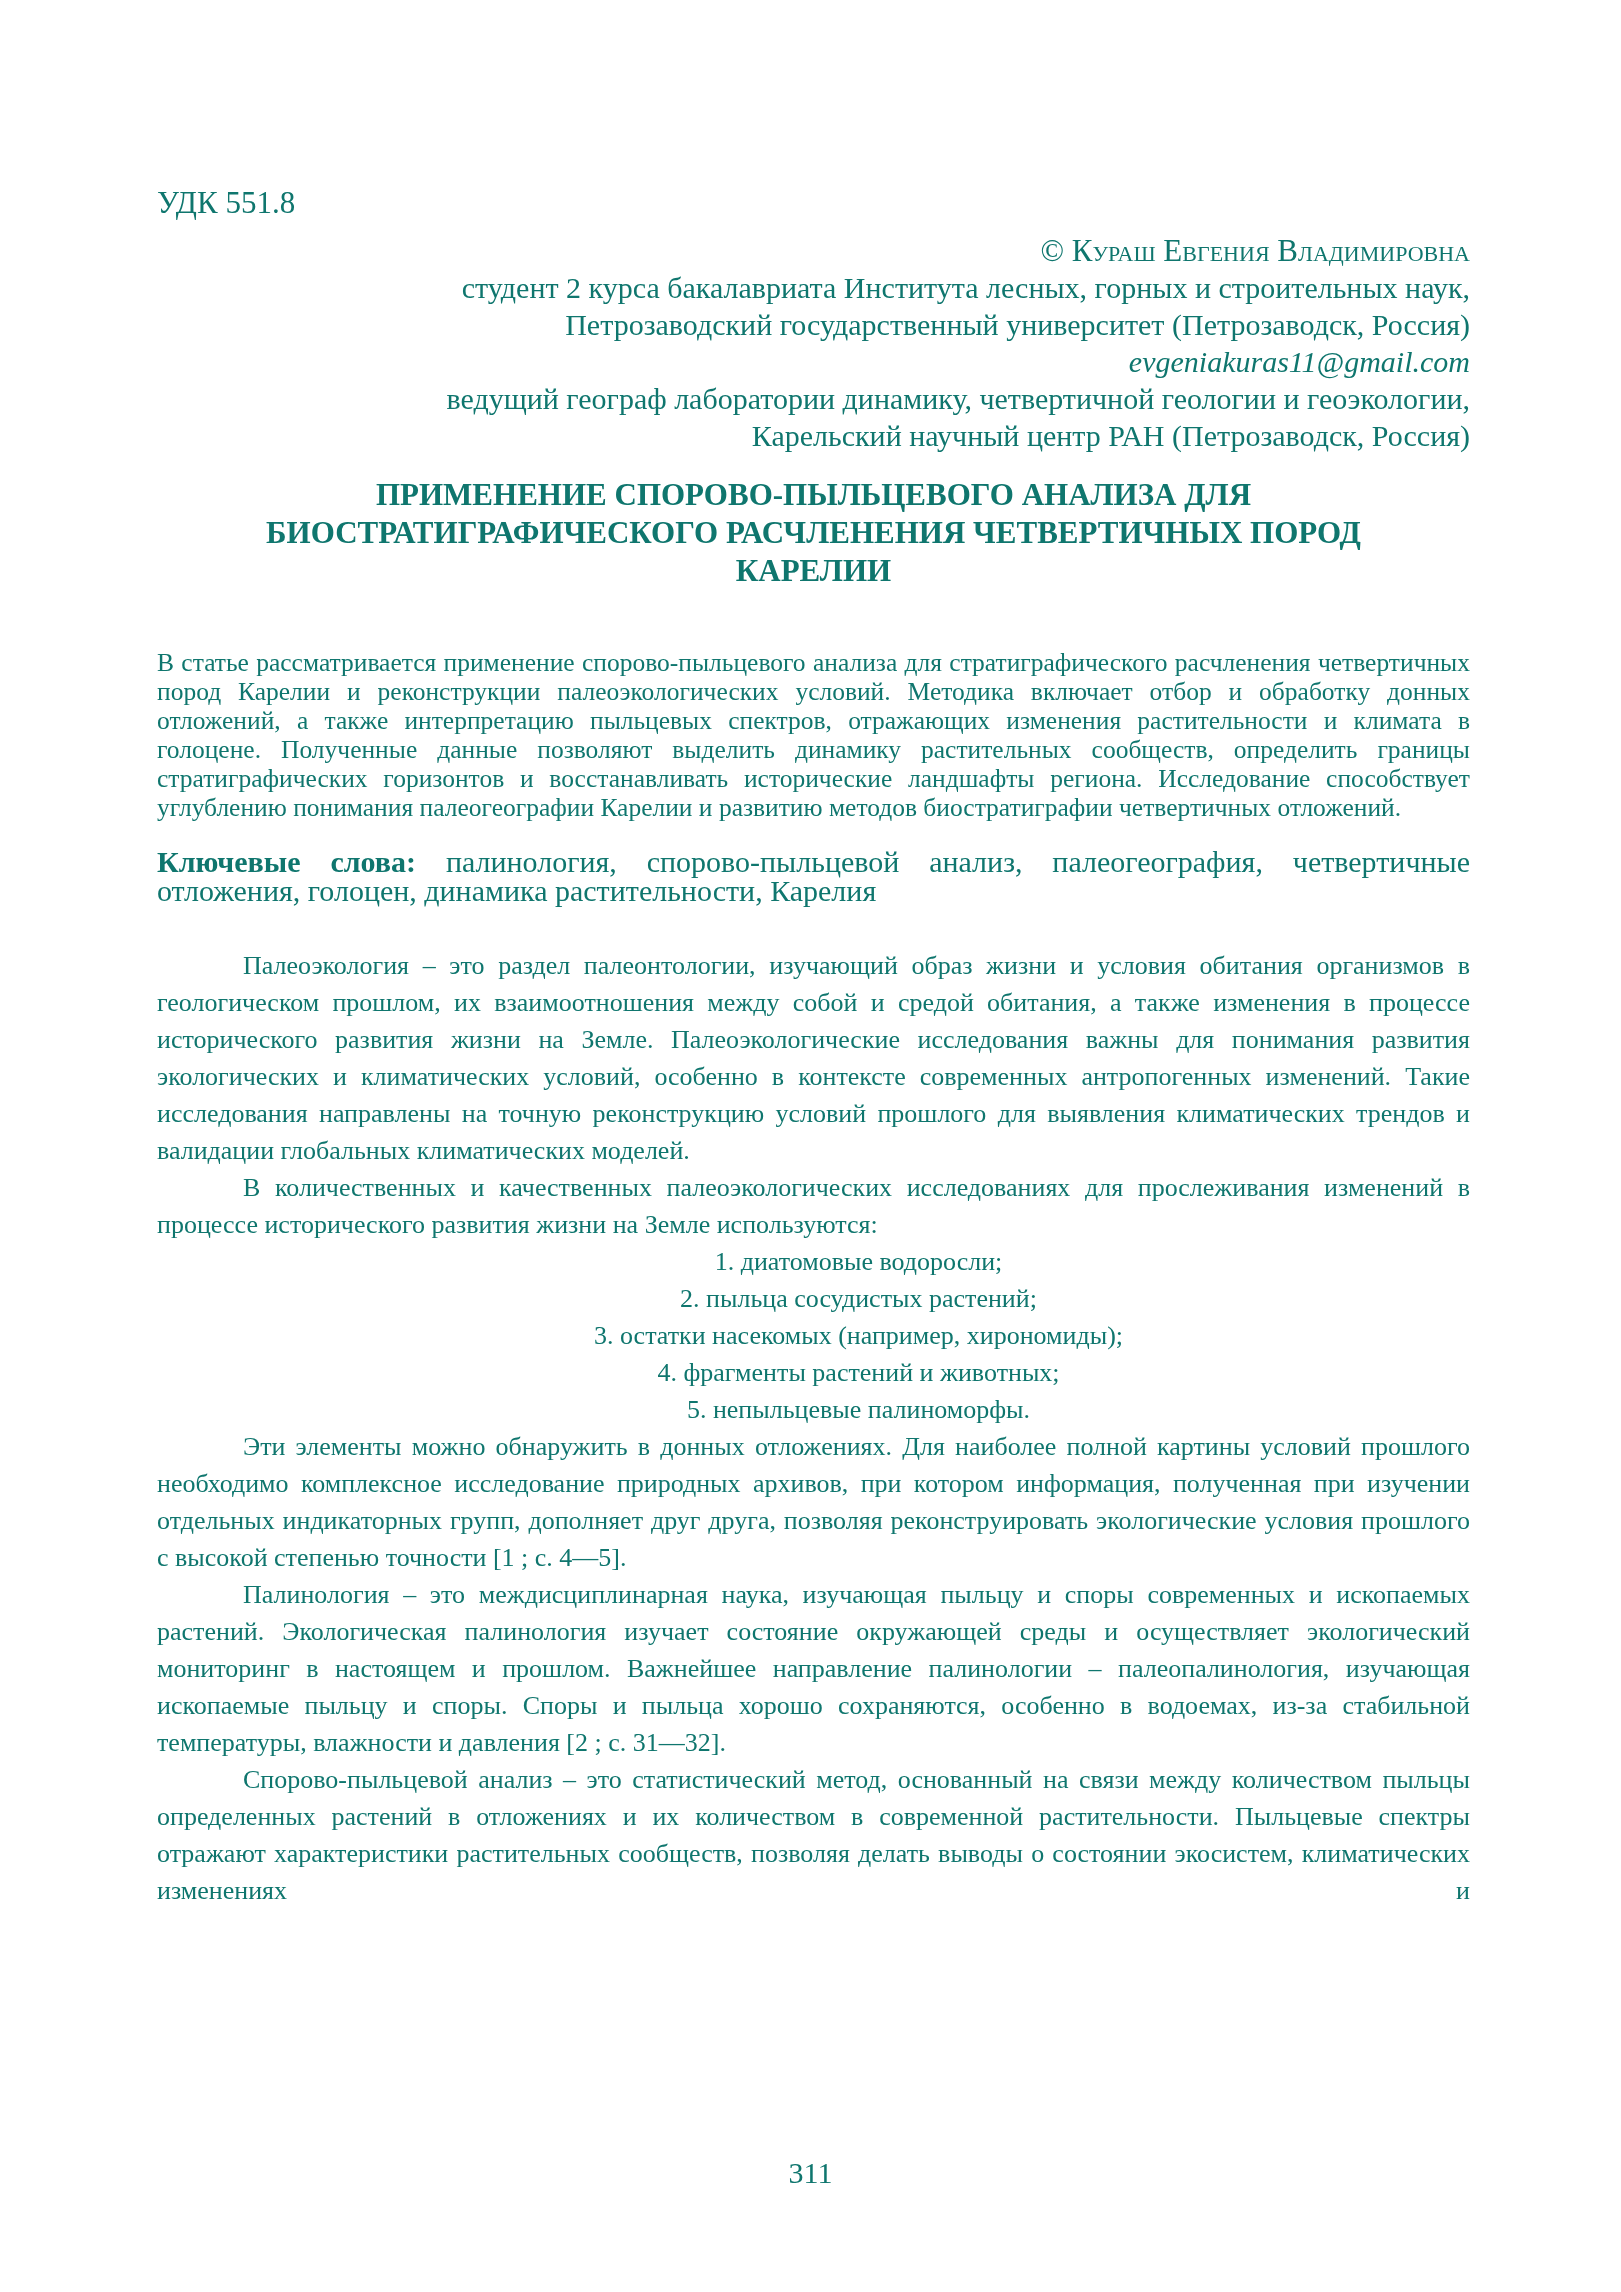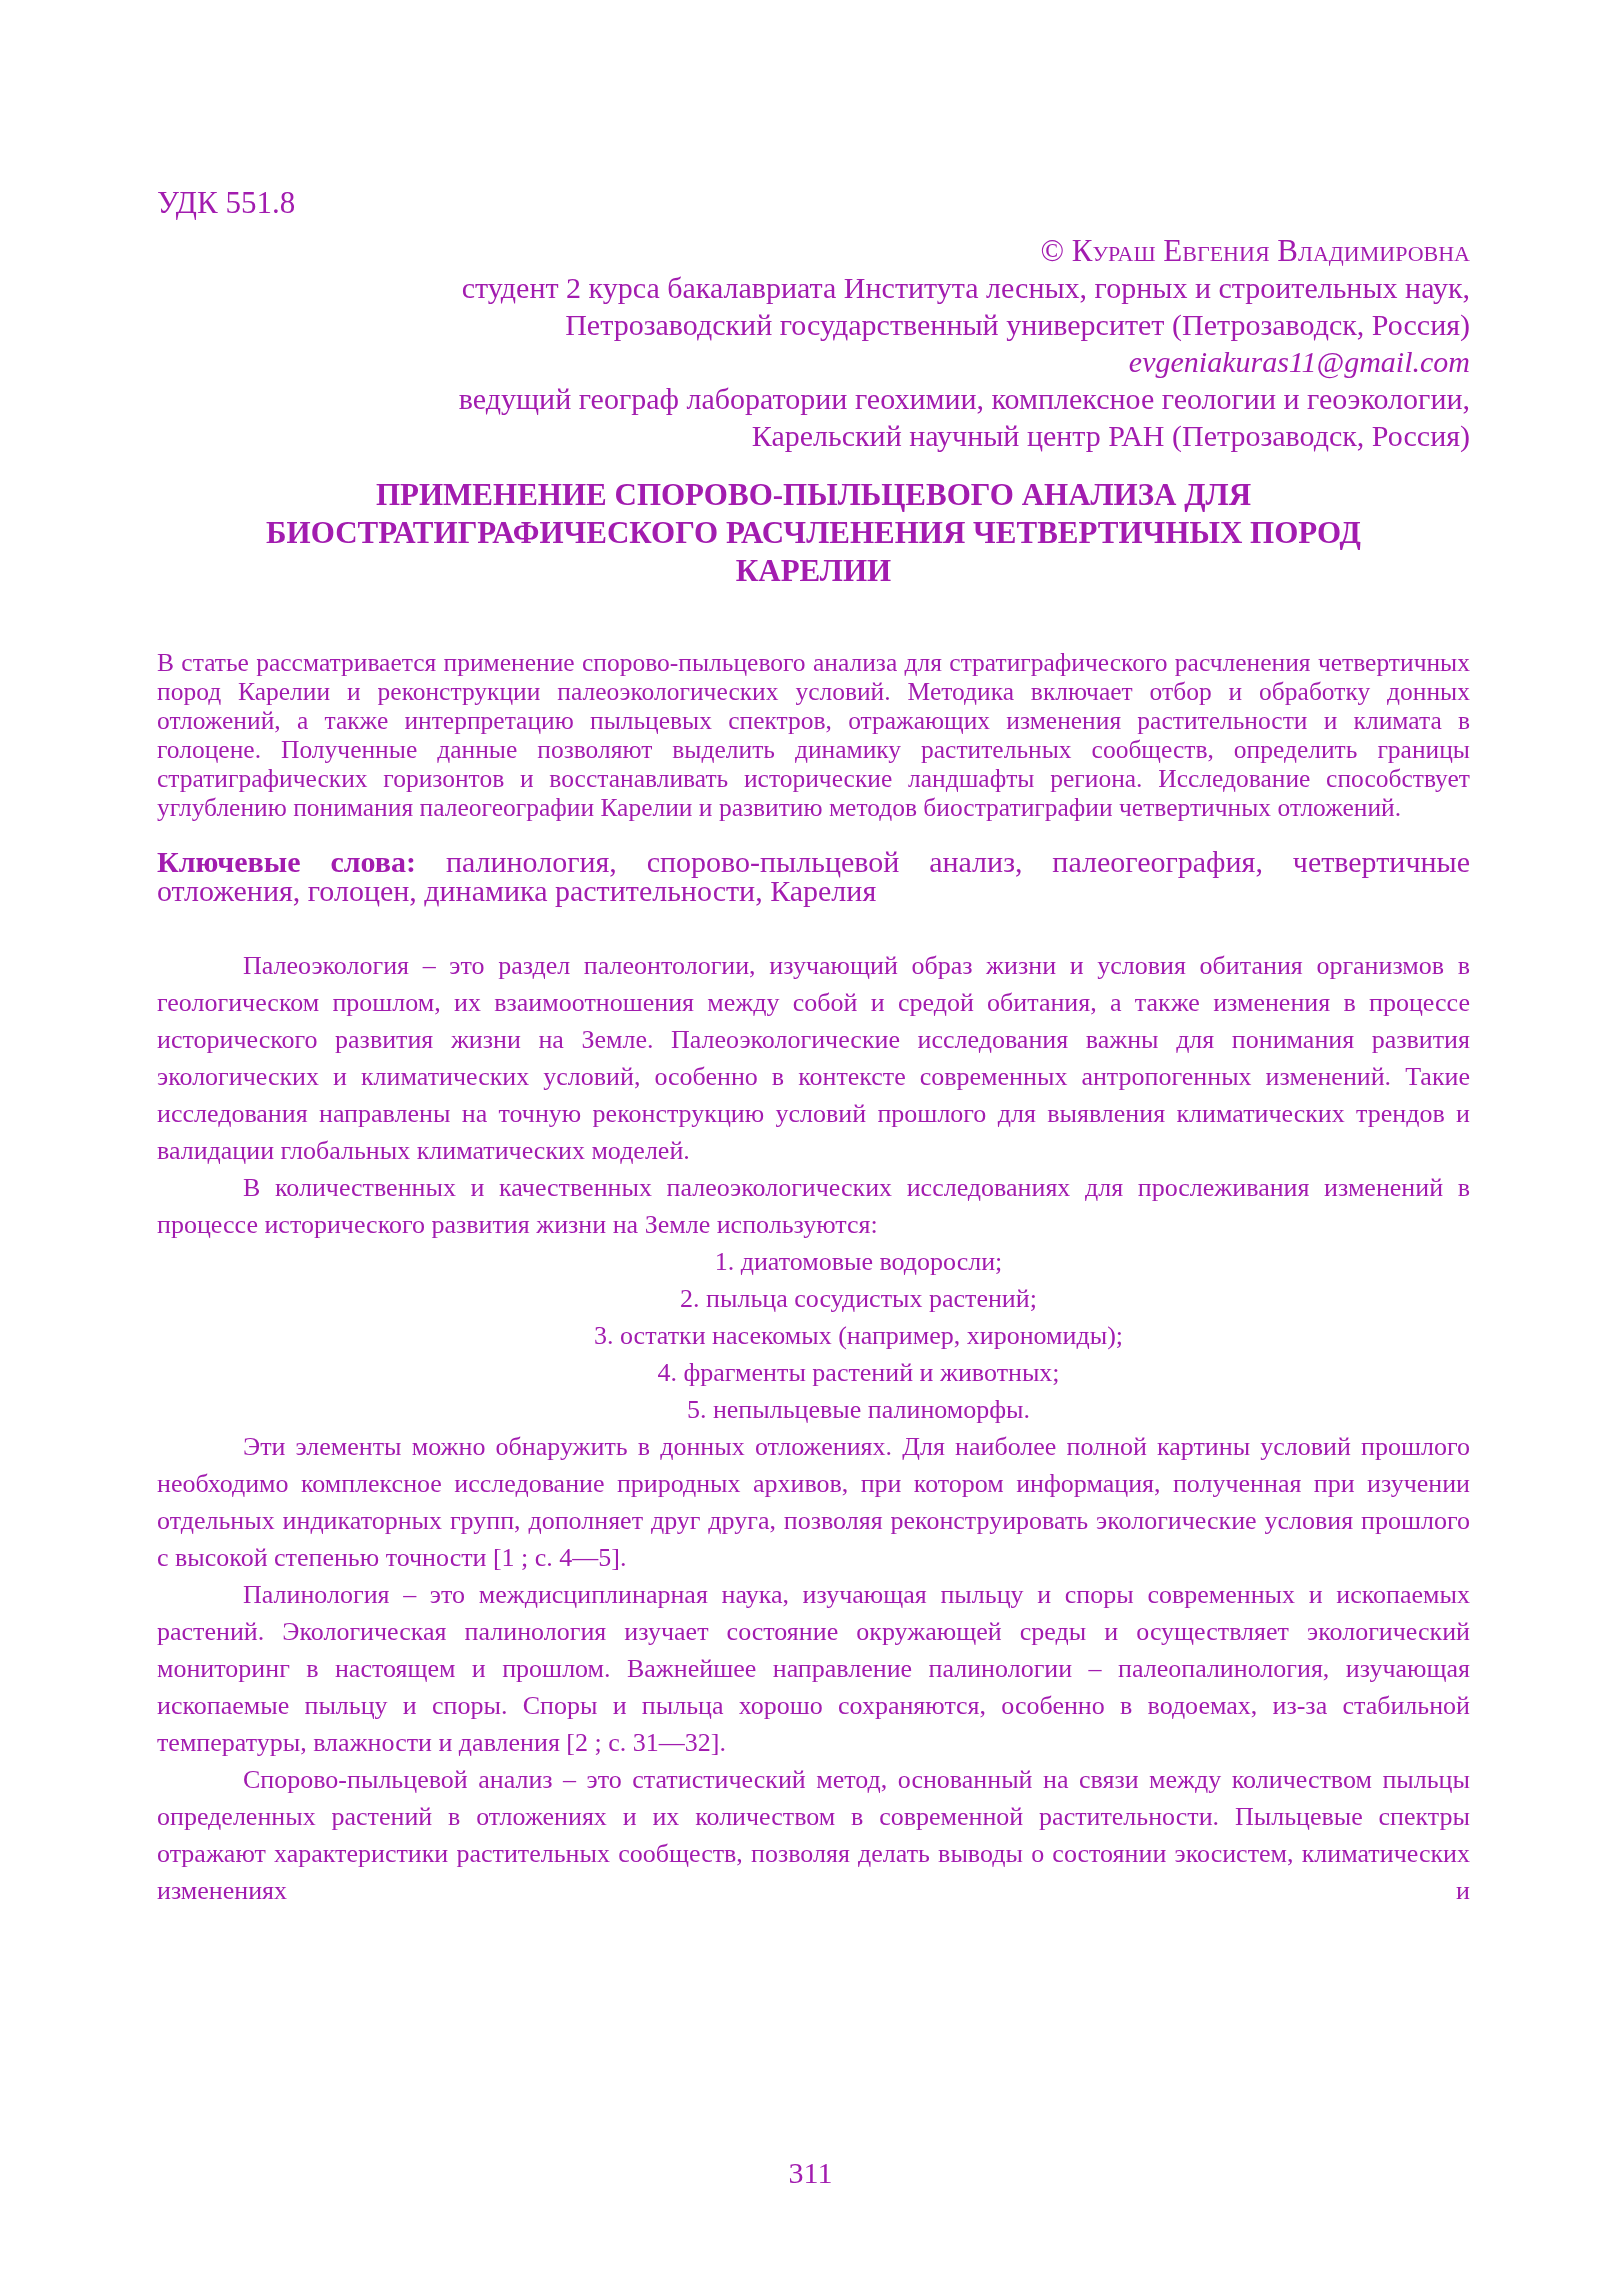--- a/index.html
+++ b/index.html
@@ -5,21 +5,21 @@
   html, body {
     margin: 0;
     padding: 0;
     background: #e8e8e8;
   }
   .page {
     position: relative;
     width: 1621px;
     height: 2293px;
     background: #ffffff;
-    color: #a21caf;
+    color: #0f766e;
     font-family: "Liberation Serif", "DejaVu Serif", serif;
     overflow: hidden;
     margin: 0 auto;
   }
   .column {
     padding: 0 151px 0 157px;
   }
   .udk {
     margin-top: 184px;
     font-size: 31px;
@@ -101,21 +101,21 @@
 <div class="page">
   <div class="column">
 
     <div class="udk">УДК 551.8</div>
 
     <div class="author-block">
       <div class="author-name">© Кураш Евгения Владимировна</div>
       <div>студент 2 курса бакалавриата Института лесных, горных и строительных наук,</div>
       <div>Петрозаводский государственный университет (Петрозаводск, Россия)</div>
       <div class="email">evgeniakuras11@gmail.com</div>
-      <div>ведущий географ лаборатории геохимии, комплексное геологии и геоэкологии,</div>
+      <div>ведущий географ лаборатории динамику, четвертичной геологии и геоэкологии,</div>
       <div>Карельский научный центр РАН (Петрозаводск, Россия)</div>
     </div>
 
     <div class="article-title">
       <div>ПРИМЕНЕНИЕ СПОРОВО-ПЫЛЬЦЕВОГО АНАЛИЗА ДЛЯ</div>
       <div>БИОСТРАТИГРАФИЧЕСКОГО РАСЧЛЕНЕНИЯ ЧЕТВЕРТИЧНЫХ ПОРОД</div>
       <div>КАРЕЛИИ</div>
     </div>
 
     <p class="abstract">В статье рассматривается применение спорово-пыльцевого анализа для стратиграфического расчленения четвертичных пород Карелии и реконструкции палеоэкологических условий. Методика включает отбор и обработку донных отложений, а также интерпретацию пыльцевых спектров, отражающих изменения растительности и климата в голоцене. Полученные данные позволяют выделить динамику растительных сообществ, определить границы стратиграфических горизонтов и восстанавливать исторические ландшафты региона. Исследование способствует углублению понимания палеогеографии Карелии и развитию методов биостратиграфии четвертичных отложений.</p>

